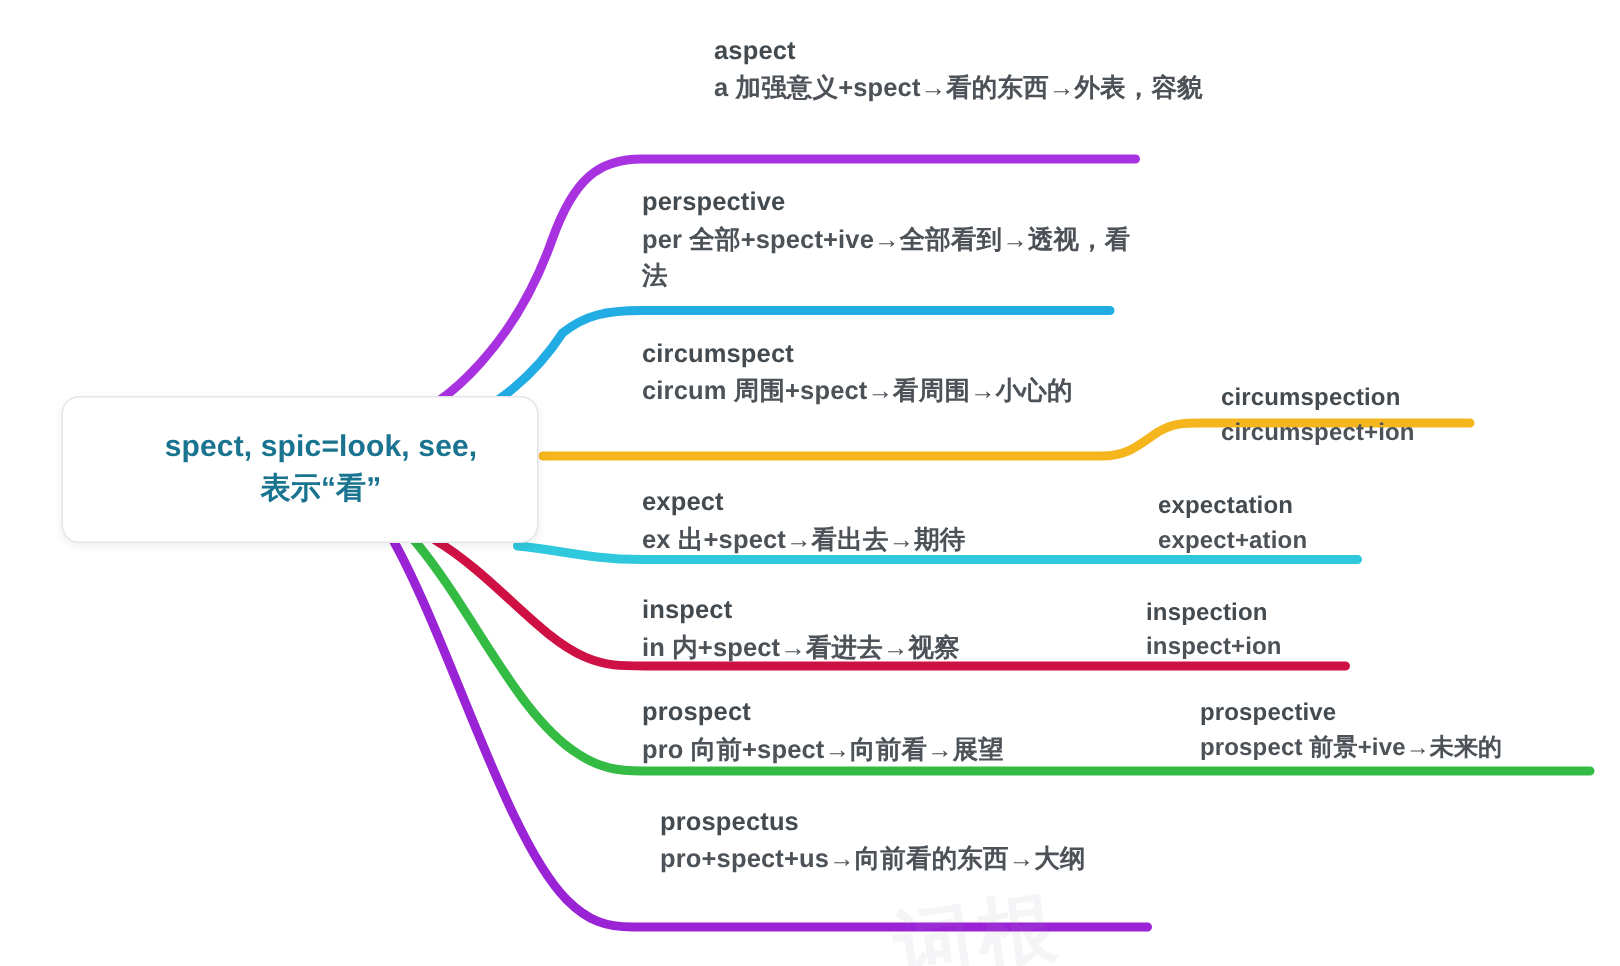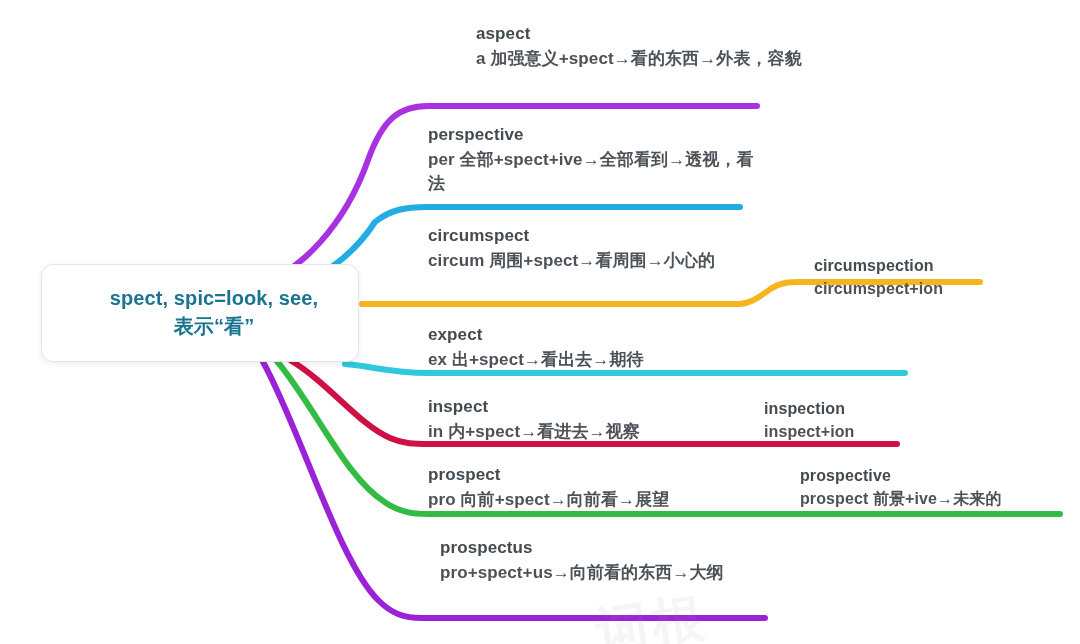--- a/index.html
+++ b/index.html
@@ -169,20 +169,24 @@
   <div class="topic" id="topic-prospectus">
     <div class="title">prospectus</div>
     <div class="desc">pro+spect+us→向前看的东西→大纲</div>
   </div>
 
   <div class="topic level2" id="topic-circumspection">
     <div class="title">circumspection</div>
     <div class="desc">circumspect+ion</div>
   </div>
 
+  <div class="topic level2" id="topic-expectation">
+    <div class="title">expectation</div>
+    <div class="desc">expect+ation</div>
+  </div>
 
   <div class="topic level2" id="topic-inspection">
     <div class="title">inspection</div>
     <div class="desc">inspect+ion</div>
   </div>
 
   <div class="topic level2" id="topic-prospective">
     <div class="title">prospective</div>
     <div class="desc">prospect 前景+ive→未来的</div>
   </div>

